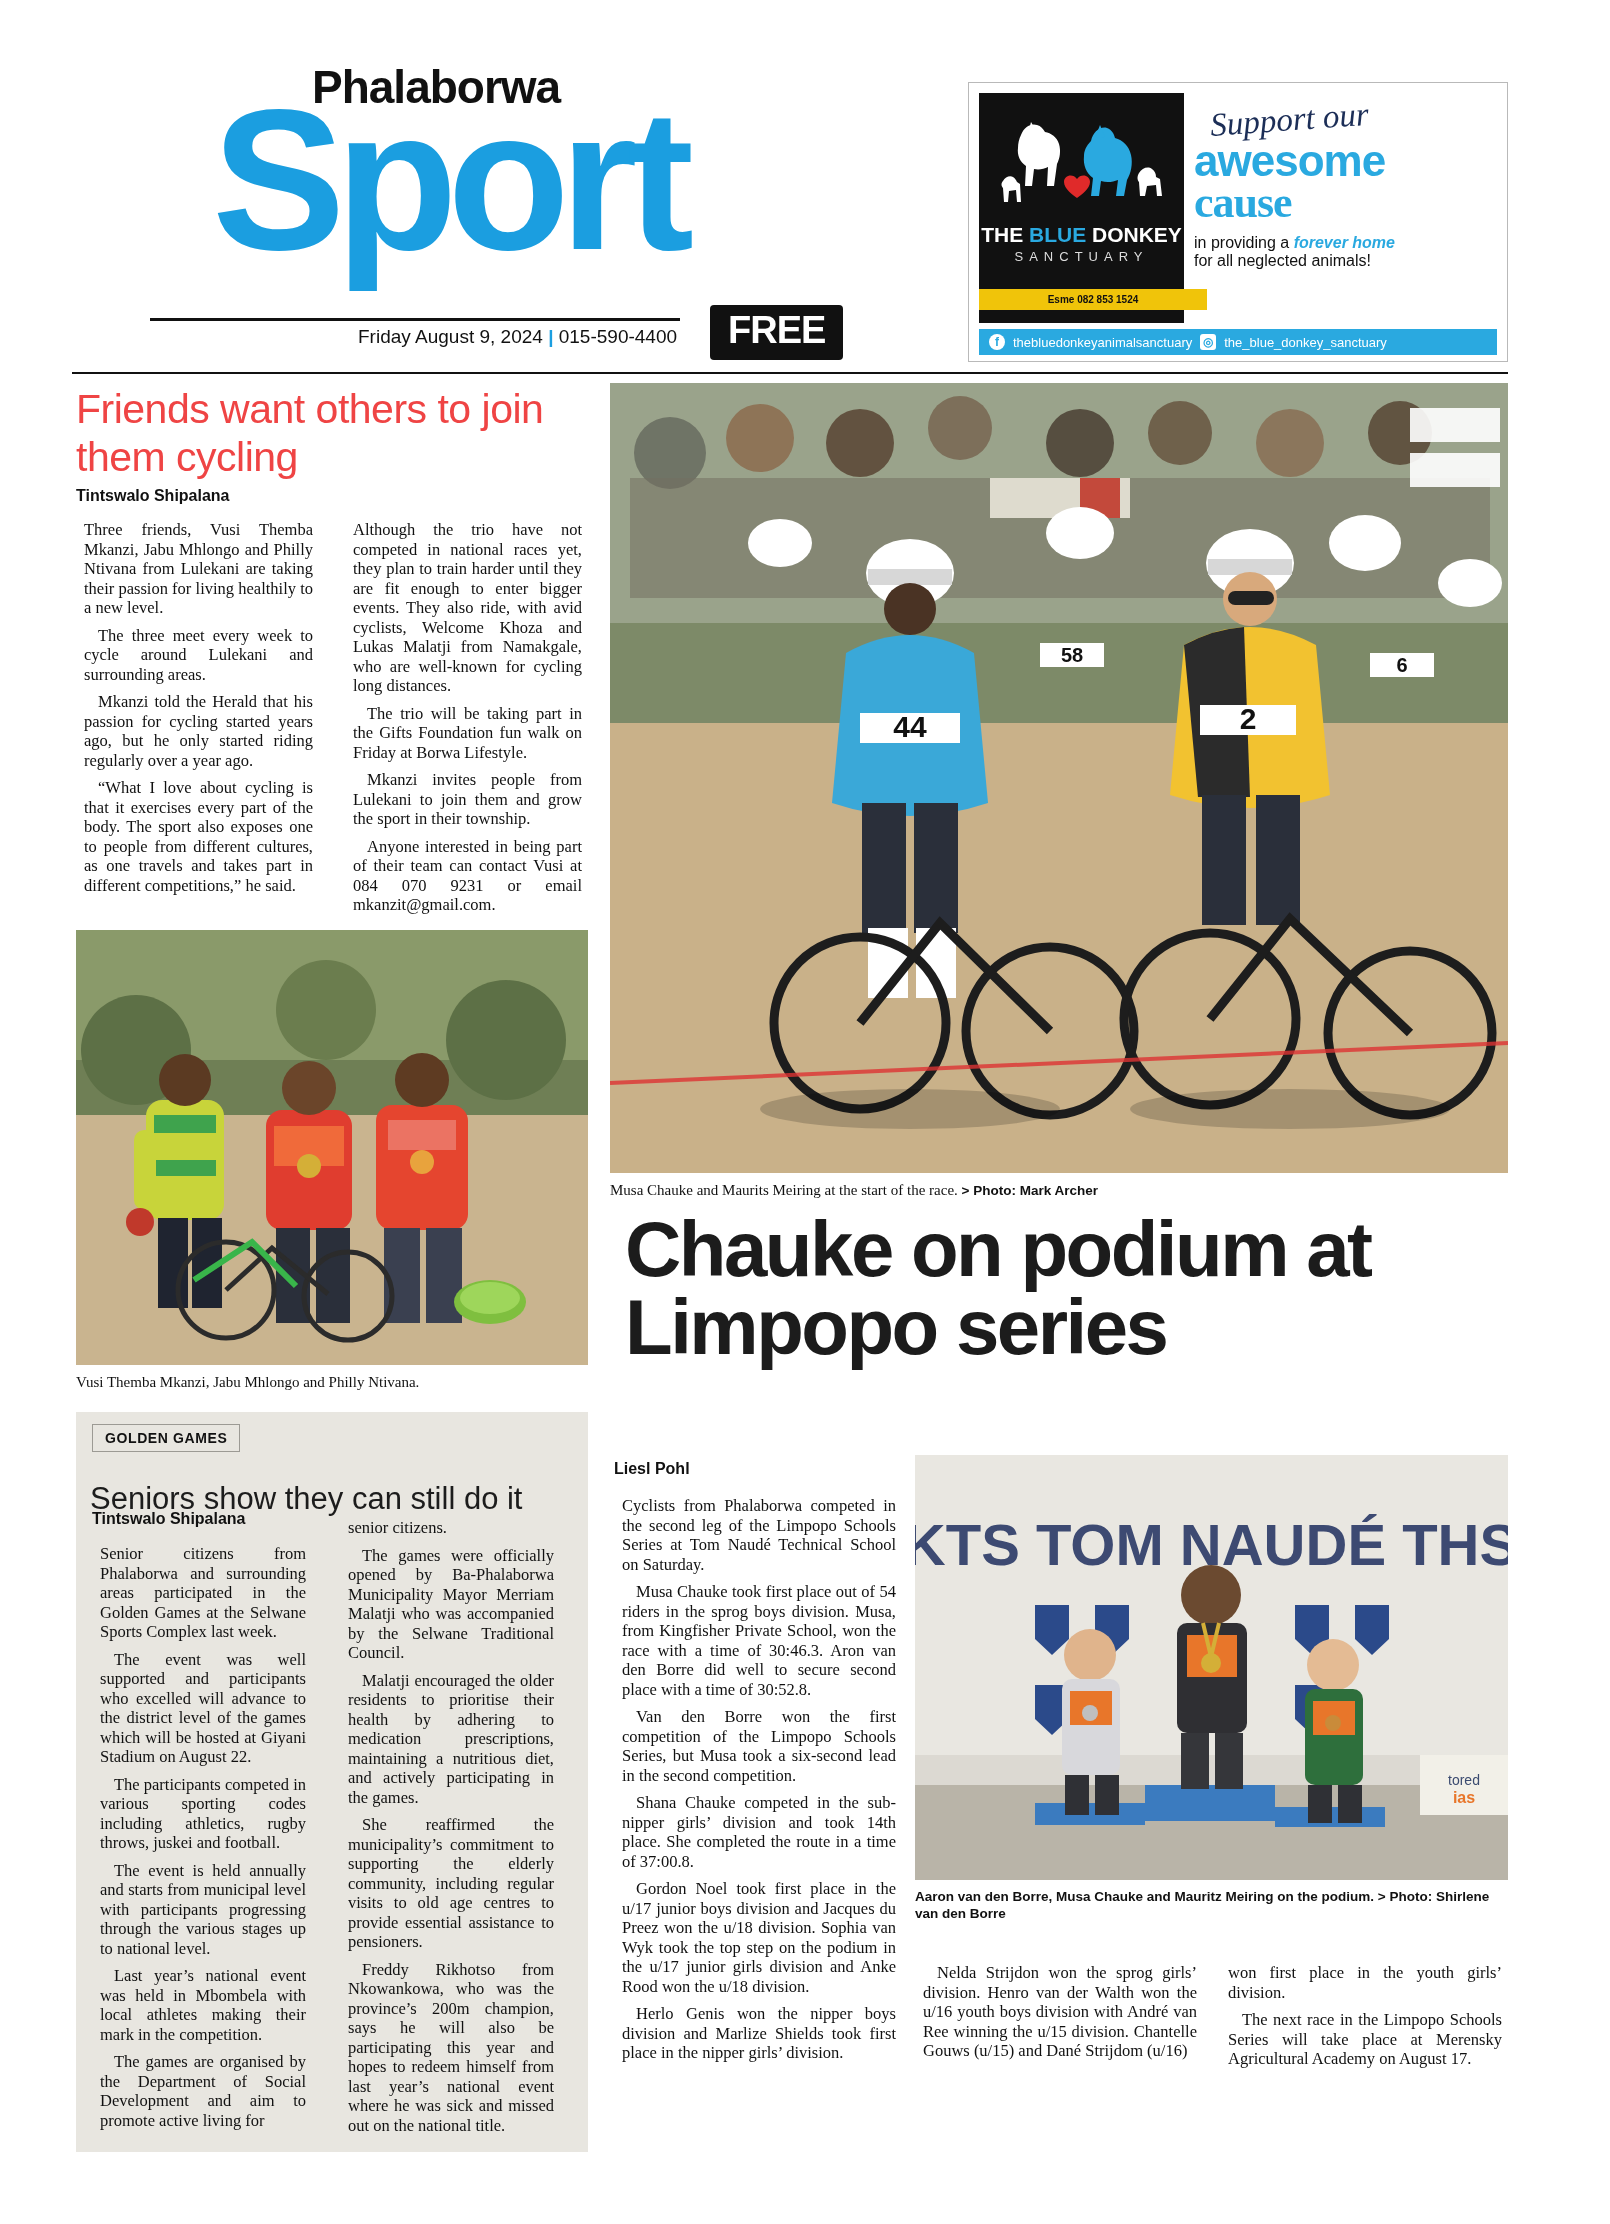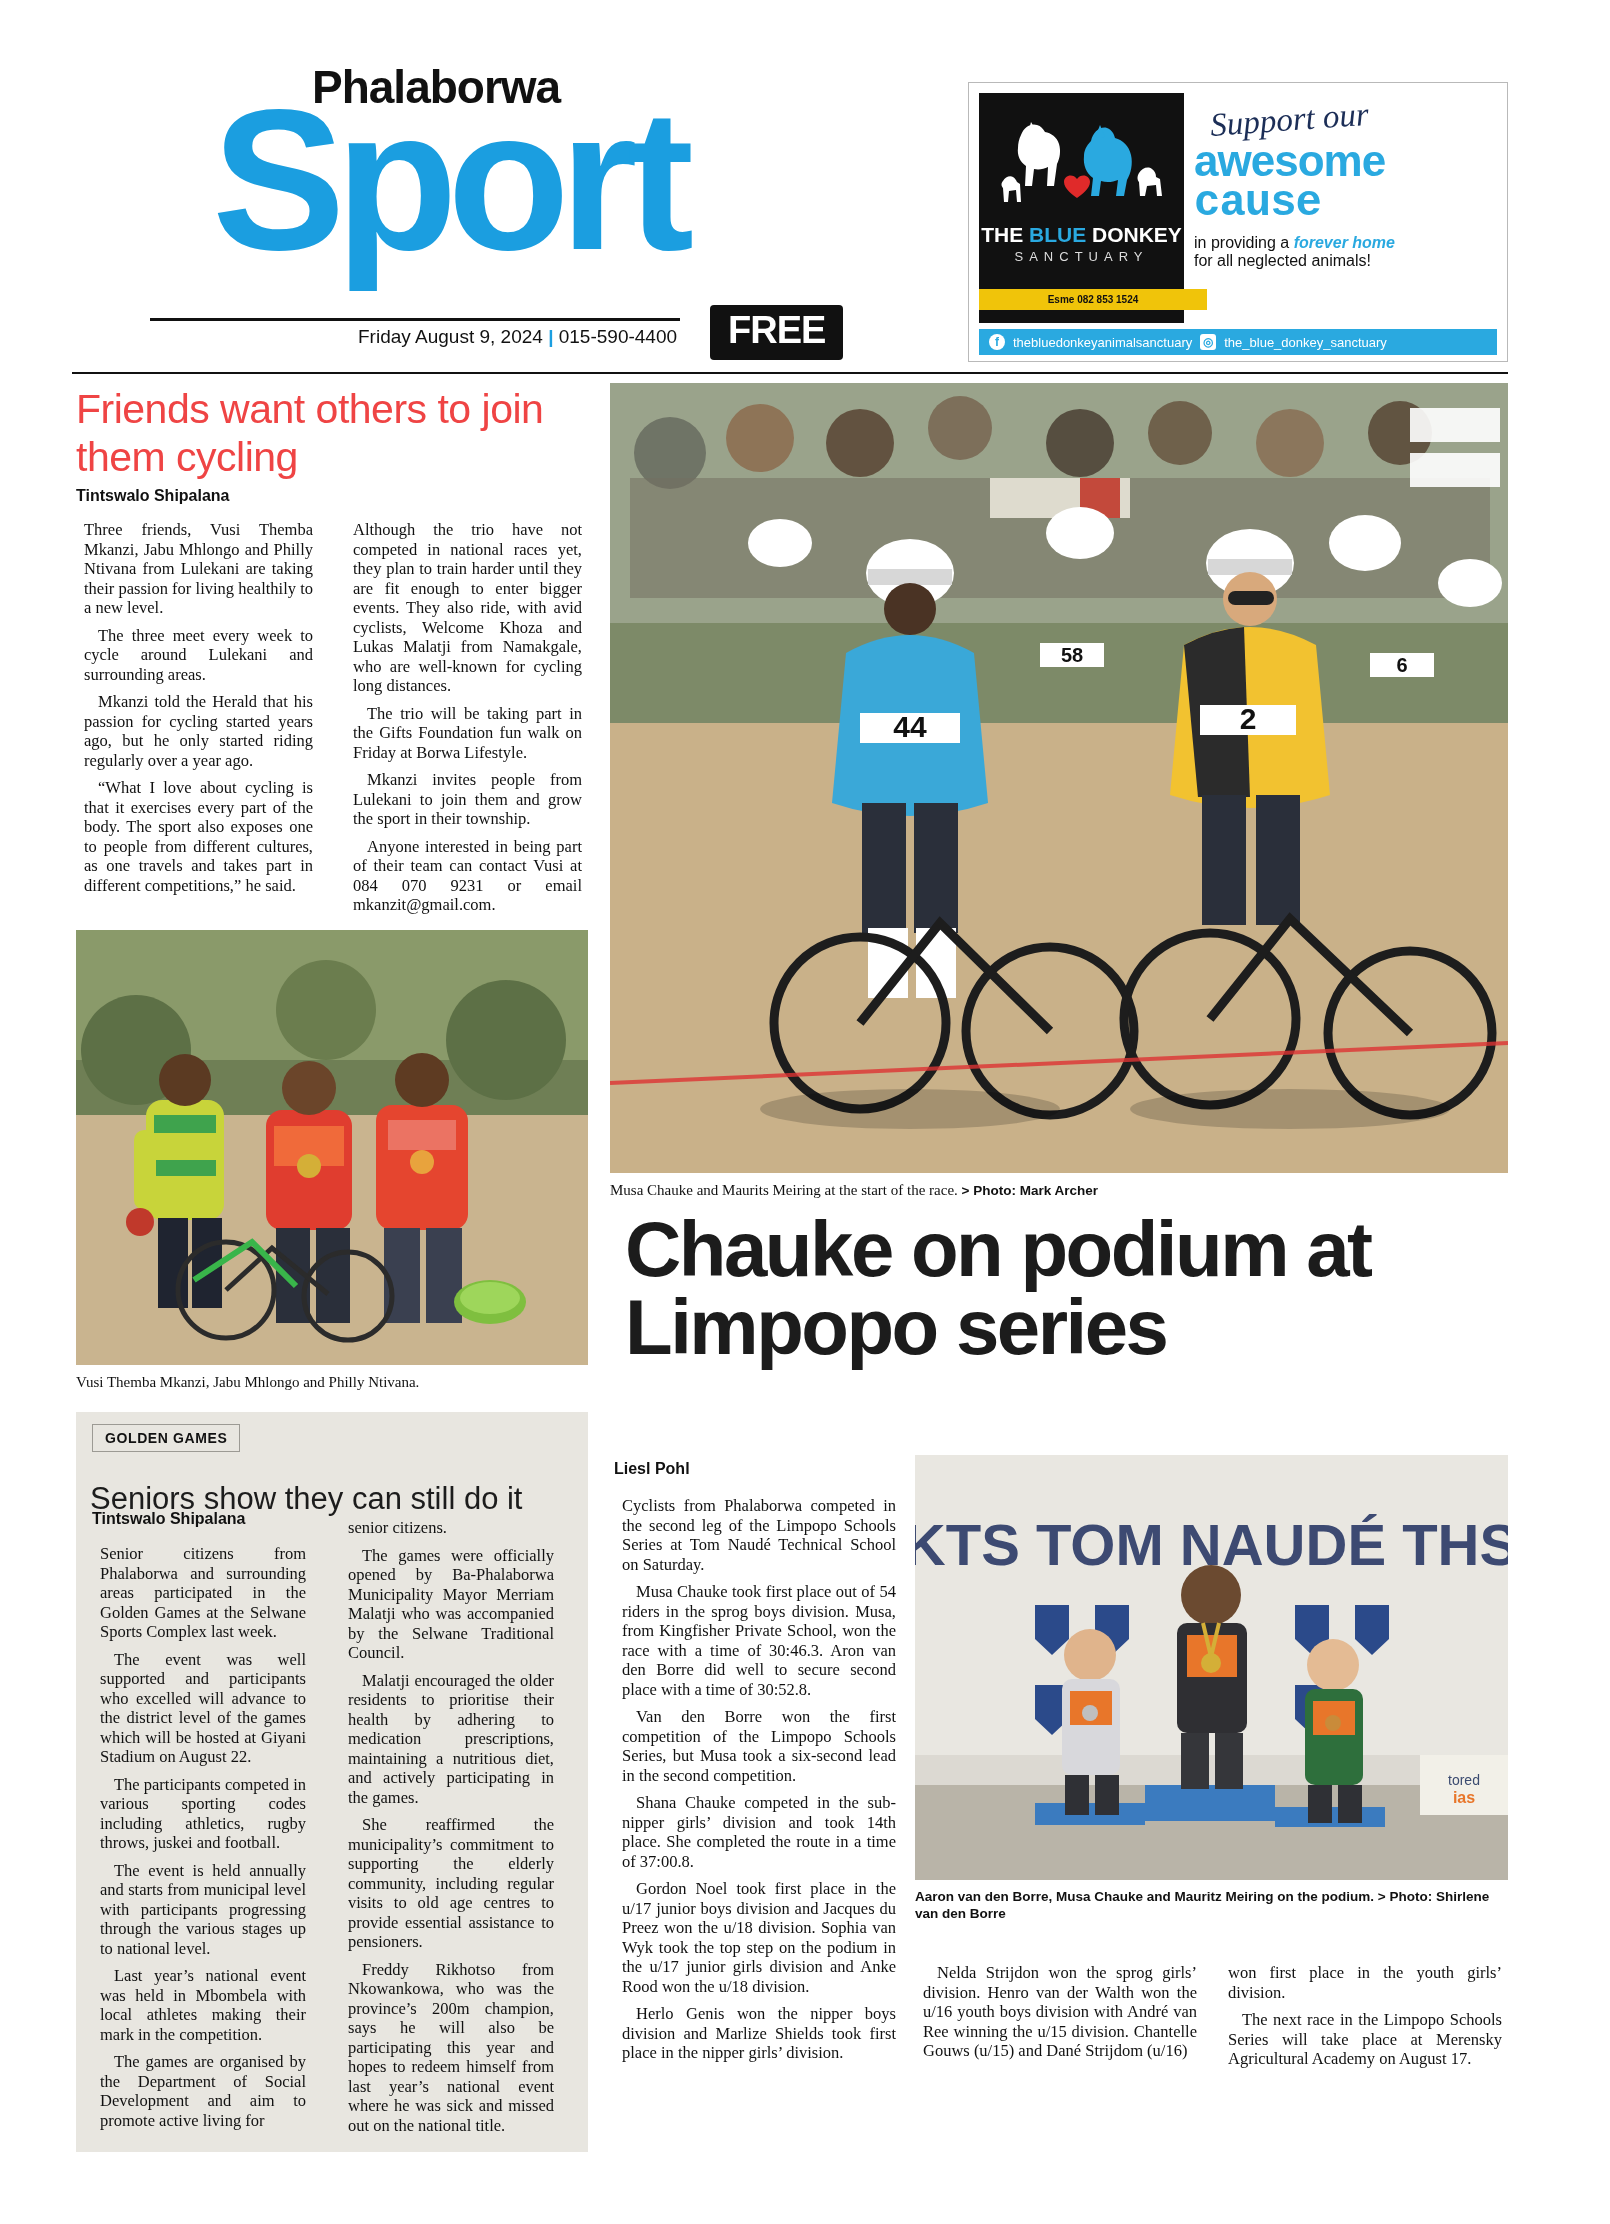--- a/index.html
+++ b/index.html
@@ -66,21 +66,21 @@
   .ad-right { position:absolute; left:225px; top:14px; width:300px; }
   .ad-script {
     font-family:"Liberation Serif", serif; font-style:italic;
     font-size:33px; color:#1c2e57; transform:rotate(-4deg); margin-left:16px;
   }
   .ad-aw {
     font-family:"Liberation Sans", sans-serif; font-weight:700; font-size:44px;
     color:#2aa9e0; line-height:42px; margin-top:6px; letter-spacing:-1px;
   }
   .ad-cause {
-    font-family:Liberation Mono, monospace; font-weight:700; font-size:44px;
+    font-family:Liberation Serif, serif; font-weight:700; font-size:44px;
     color:#2aa9e0; line-height:42px; letter-spacing:-1px;
   }
   .ad-tag1 {
     font-family:"Liberation Sans", sans-serif; font-size:16px; color:#111; margin-top:10px;
   }
   .ad-tag1 i { color:#2aa9e0; font-weight:700; font-style:italic; }
   .ad-tag2 { font-family:"Liberation Sans", sans-serif; font-size:16px; color:#111; }
   .ad-social {
     position:absolute; left:10px; top:246px; width:518px; height:26px;
     background:#2aa9e0; color:#fff; font-family:"Liberation Sans", sans-serif;

